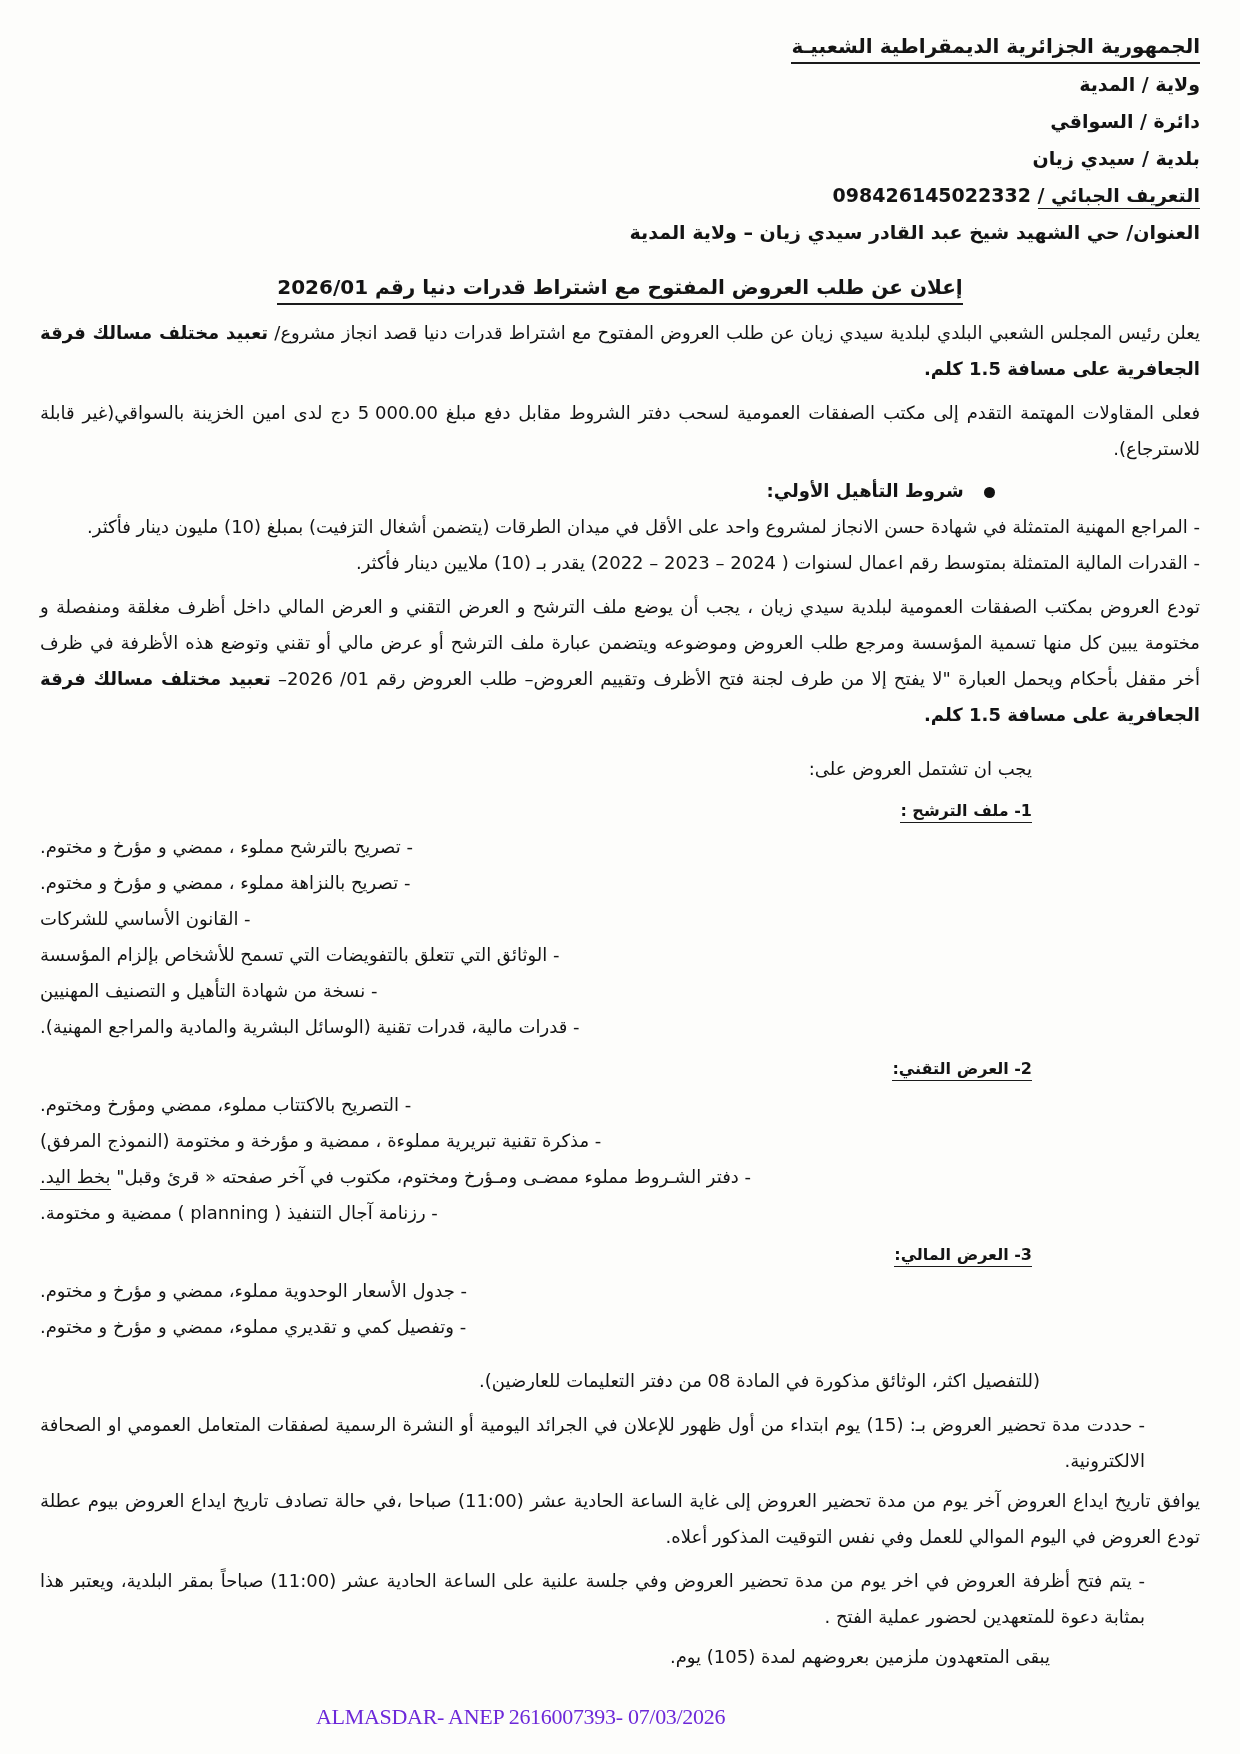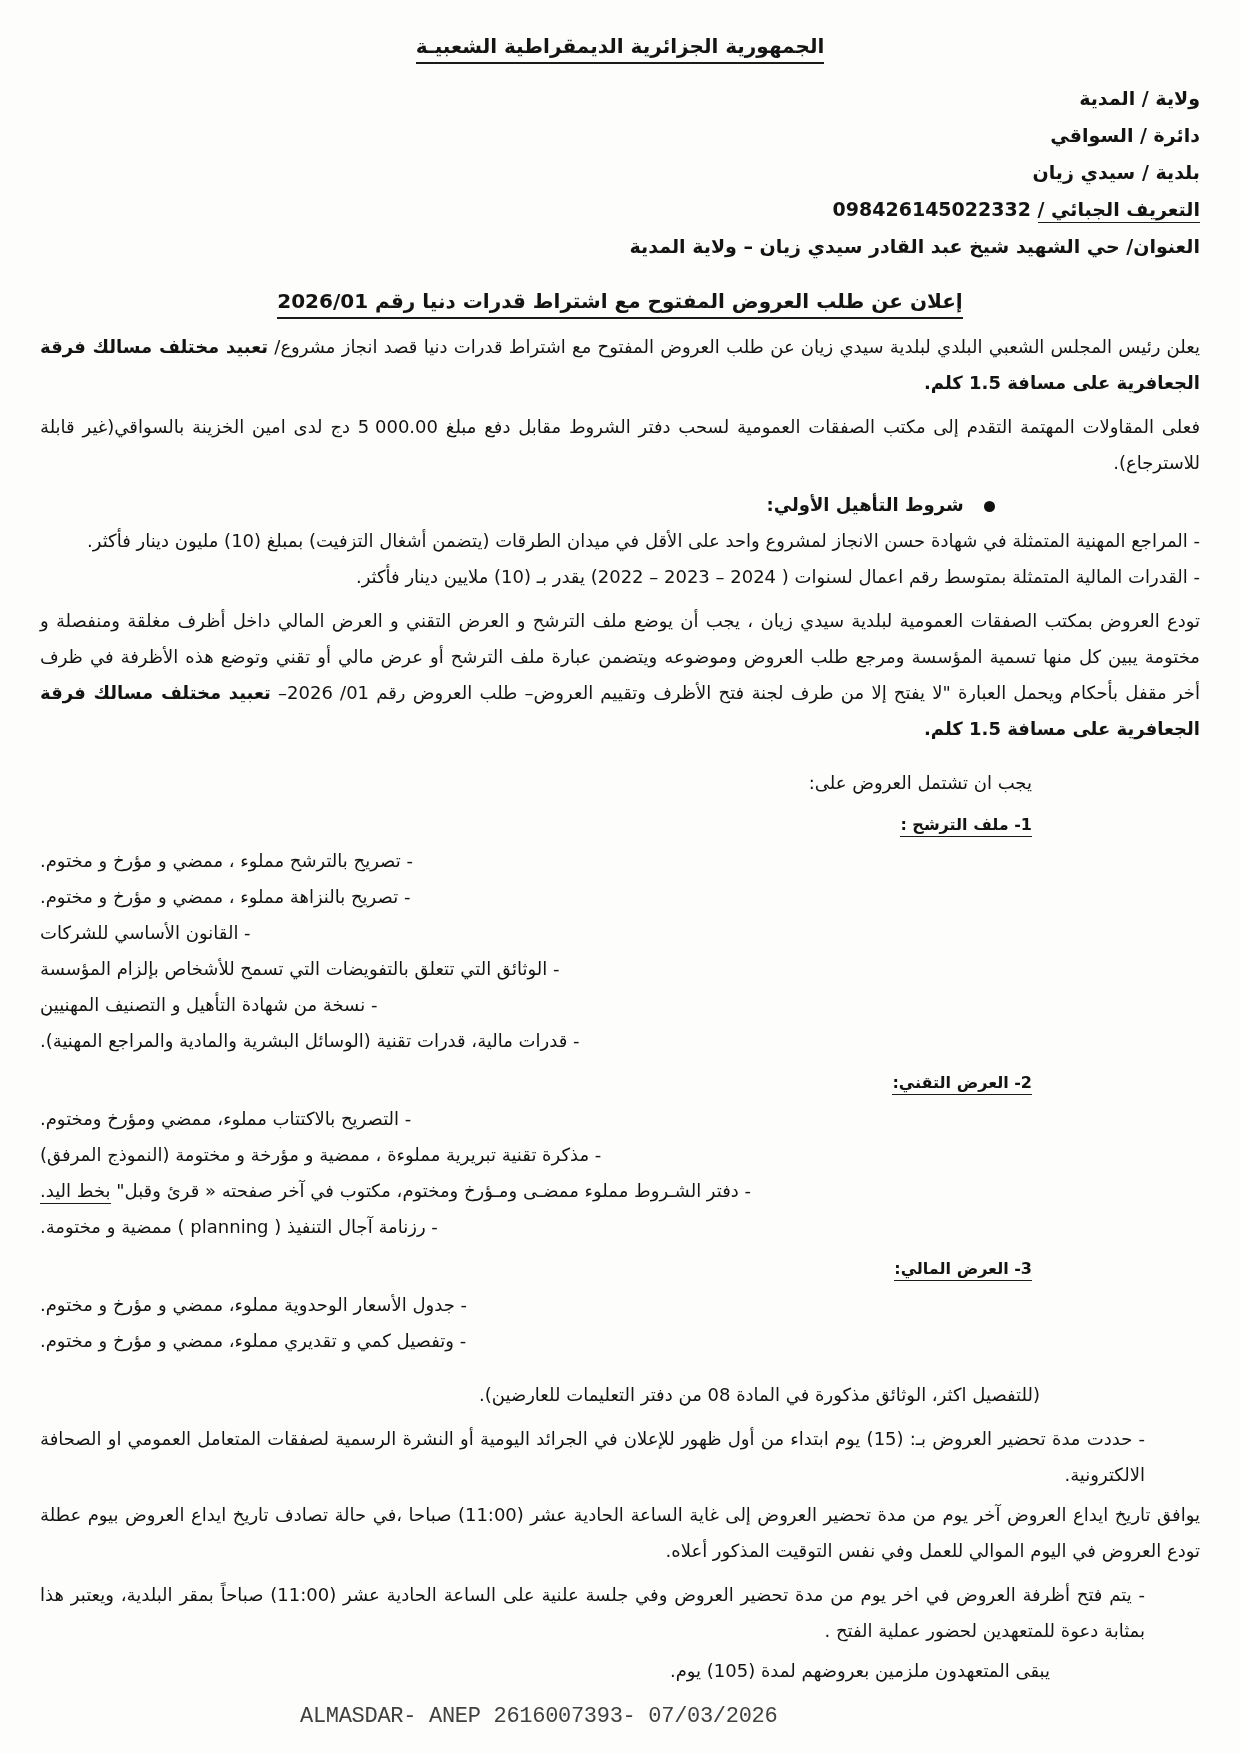--- a/index.html
+++ b/index.html
@@ -4,45 +4,45 @@
 <style>
   html,body{margin:0;padding:0;background:#e8e8e8;}
   .page{
     width:1240px;height:1754px;box-sizing:border-box;
     margin:0 auto;background:#fdfdfb;color:#141414;
     position:relative;direction:rtl;overflow:hidden;
     padding:26px 40px 0 40px;
     font-family:"DejaVu Sans","Liberation Sans",sans-serif;
     font-size:18px;line-height:2.0;
   }
-  .center{text-align:center;}
+  .center{}
   .u{border-bottom:2px solid #1b1b1b;padding-bottom:4px;}
   .u-thin{border-bottom:1.6px solid #1b1b1b;padding-bottom:2px;}
   .republic{font-size:20px;font-weight:bold;}
-  .auth-block{margin-top:14px;text-align:right;font-weight:bold;font-size:19px;line-height:1.95;}
+  .auth-block{text-align:right;font-weight:bold;font-size:19px;line-height:1.95;}
   .auth-line{white-space:nowrap;}
   .doc-title{margin-top:16px;text-align:center;font-weight:bold;font-size:20px;}
   p.body{margin:8px 0 0 0;text-align:justify;}
   .bold{font-weight:bold;}
   .ltr{direction:ltr;unicode-bidi:embed;display:inline-block;}
   .bullet-line{margin:6px 205px 0 0;font-weight:bold;}
   .bullet{display:inline-block;width:11px;height:11px;background:#111;border-radius:50%;
           margin-left:14px;vertical-align:middle;overflow:hidden;color:transparent;font-size:2px;}
   .qline{margin:0;text-align:justify;}
   .must{margin:18px 168px 0 0;}
   .sec-head{margin:8px 168px 2px 0;font-weight:bold;font-size:16px;}
   .sec-item{margin:0 205px 0 0;text-align:left;}
   .note{margin:18px 160px 0 0;}
   .dash-par{margin:8px 55px 0 0;text-align:justify;}
   .full-par{margin:4px 0 0 0;text-align:justify;}
   .validity{margin:4px 150px 0 0;}
   .footer{
-    position:absolute;bottom:24px;left:300px;direction:ltr;
-    font-family:Liberation Mono, monospace;
-    font-size:22px;letter-spacing:-0.3px;color:#404040;line-height:1.2;
+    position:absolute;bottom:24px;left:316px;direction:ltr;
+    font-family:Liberation Serif, serif;
+    font-size:22px;letter-spacing:-0.3px;color:#6d28d9;line-height:1.2;
   }
 </style>
 </head>
 <body>
 
 <div class="page">
 
   <div class="center republic">
     <span class="u">الجمهورية الجزائرية الديمقراطية الشعبيـة</span>
   </div>

